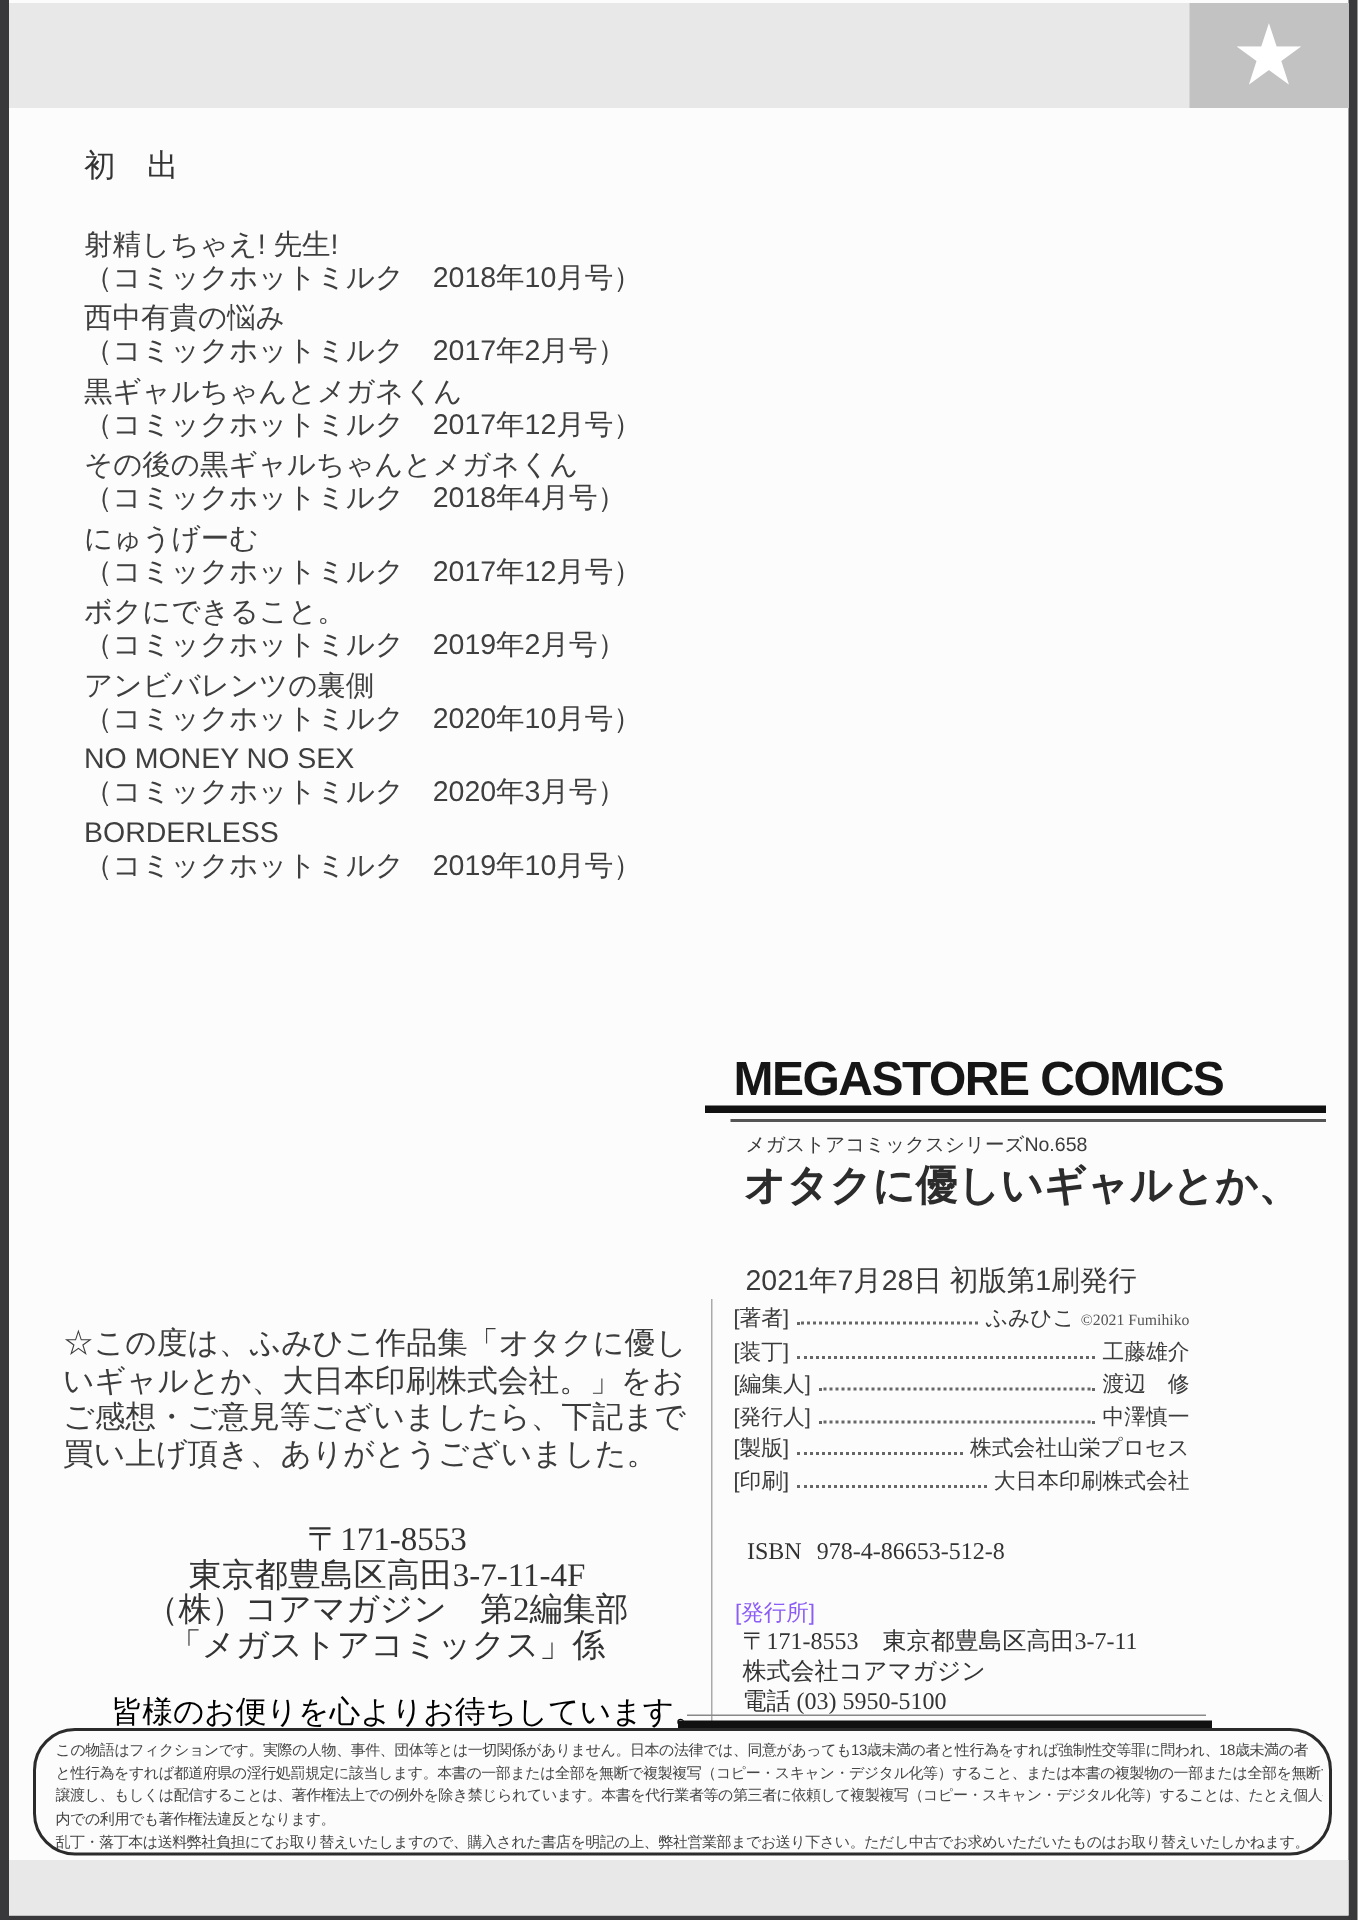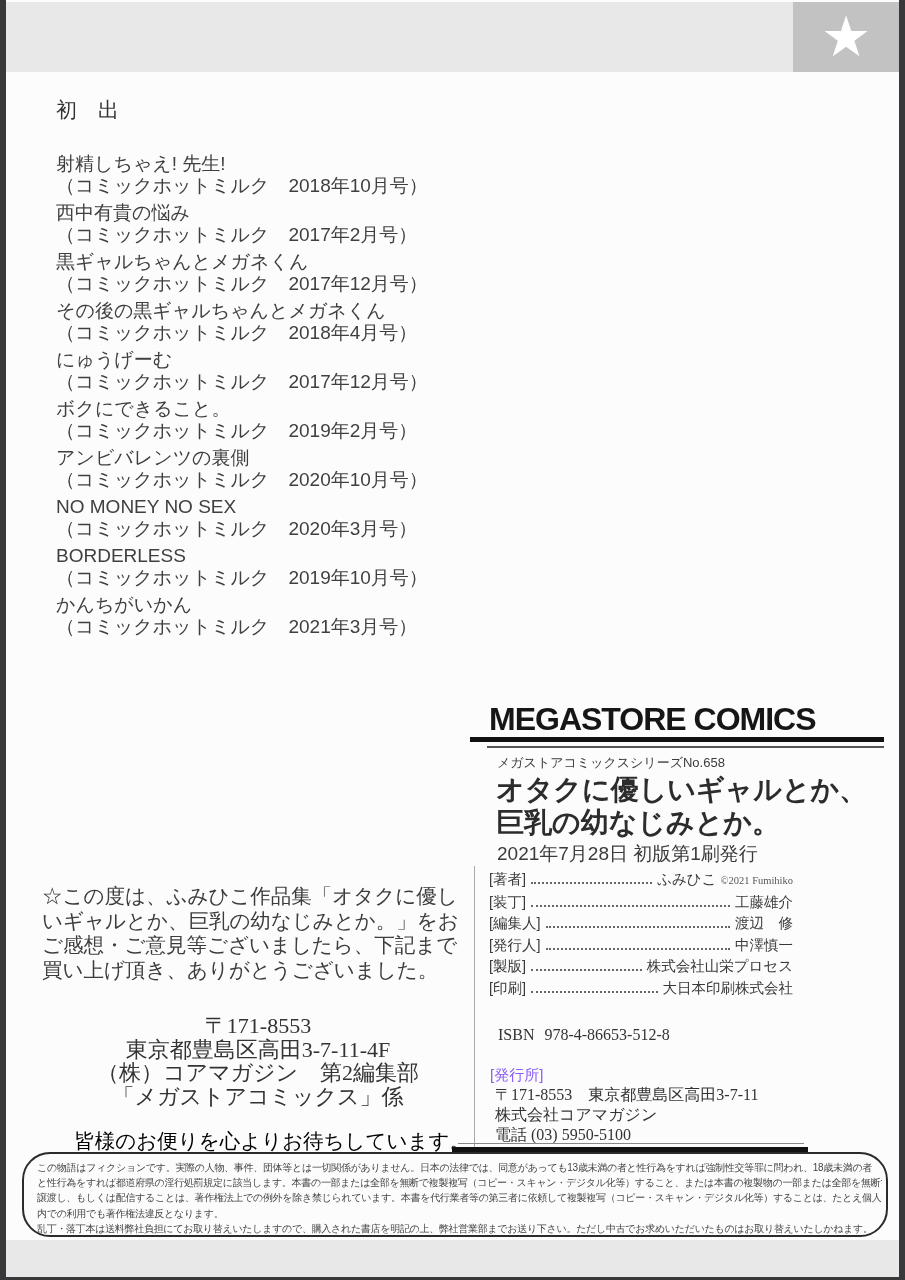--- a/index.html
+++ b/index.html
@@ -108,49 +108,44 @@
       <div>（コミックホットミルク　2020年10月号）</div>
     </div>
     <div class="entry">
       <div>NO MONEY NO SEX</div>
       <div>（コミックホットミルク　2020年3月号）</div>
     </div>
     <div class="entry">
       <div>BORDERLESS</div>
       <div>（コミックホットミルク　2019年10月号）</div>
     </div>
-    <div class="entry">
-      <div>かんちがいかん</div>
-      <div>（コミックホットミルク　2021年3月号）</div>
-    </div>
   </div>
 
   <div class="thanks">
     <div>☆この度は、ふみひこ作品集「オタクに優し</div>
-    <div>いギャルとか、巨乳の幼なじみとか。」をお</div>
+    <div>いギャルとか、大日本印刷株式会社。」をお</div>
     <div>ご感想・ご意見等ございましたら、下記まで</div>
     <div>買い上げ頂き、ありがとうございました。</div>
   </div>
 
   <div class="mail-addr">
     <div>〒171-8553</div>
     <div>東京都豊島区高田3-7-11-4F</div>
     <div>（株）コアマガジン　第2編集部</div>
     <div>「メガストアコミックス」係</div>
   </div>
 
   <div class="closing">皆様のお便りを心よりお待ちしています。</div>
 
   <div class="brand">MEGASTORE COMICS</div>
   <div class="rule-thick"></div>
   <div class="rule-thin"></div>
   <div class="series">メガストアコミックスシリーズNo.658</div>
   <div class="book-title">
     <div>オタクに優しいギャルとか、</div>
-    <div>巨乳の幼なじみとか。</div>
   </div>
   <div class="print-date">2021年7月28日 初版第1刷発行</div>
 
   <div class="v-line"></div>
 
   <div class="credits">
     <div class="credit-row">
       <span>[著者]</span>
       <span class="dots"></span>
       <span>ふみひこ</span>

